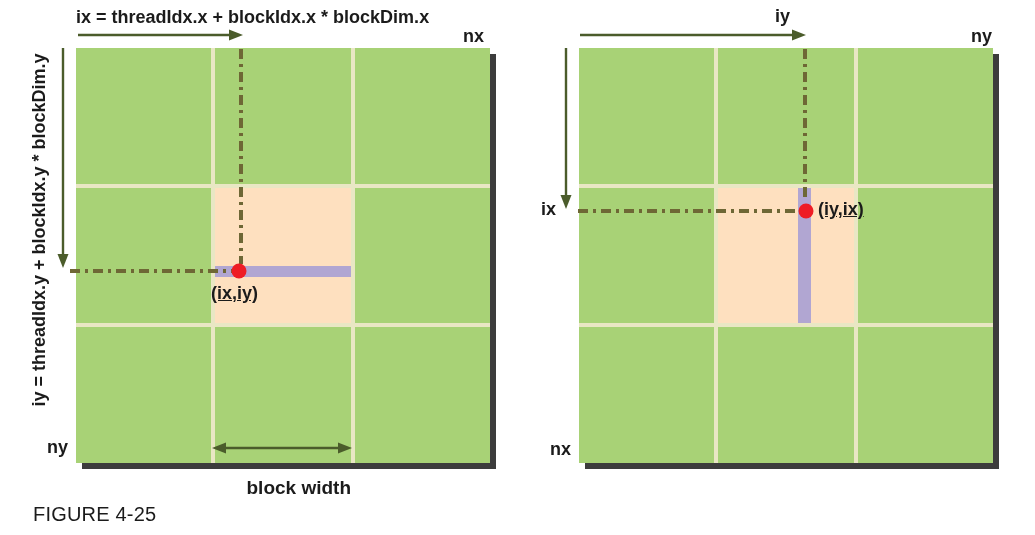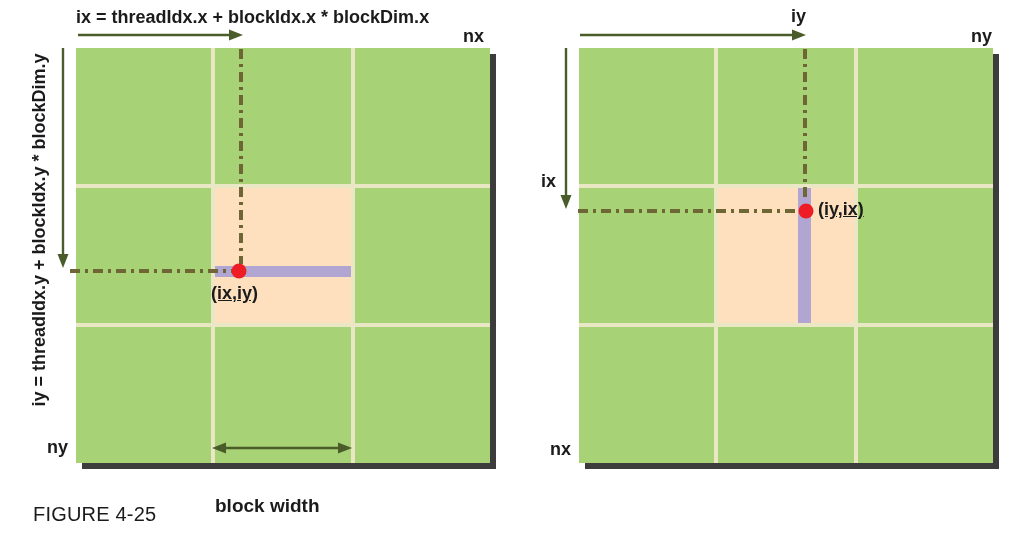--- a/index.html
+++ b/index.html
@@ -32,25 +32,25 @@
   .dot{ fill:var(--red); stroke:none; }
   .lbl{ position:absolute; font-size:18px; font-weight:600; white-space:nowrap; line-height:1.1; }
   .lbl-formula-x{ left:76px; top:8px; }
   .lbl-formula-y{
     left:40px; top:230px; transform:translate(-50%,-50%) rotate(-90deg);
     transform-origin:center center;
   }
   .lbl-nx-l{ left:463px; top:27px; }
   .lbl-ny-l{ left:47px; top:438px; }
   .lbl-point-l{ left:211px; top:284px;text-decoration:underline; }
-  .lbl-blockwidth{ left:215px; top:496px; width:136px; text-align:left; font-size:19px; }
+  .lbl-blockwidth{ left:215px; top:478px; width:136px; text-align:right; font-size:19px; }
   .lbl-figure{ left:33px; top:503px; font-size:20px; font-weight:400; letter-spacing:.2px; }
-  .lbl-iy-r{ left:775px; top:7px;margin-left:16px; }
+  .lbl-iy-r{ left:775px; top:7px; }
   .lbl-ny-r{ left:971px; top:27px; }
-  .lbl-ix-r{ left:541px; top:172px; }
+  .lbl-ix-r{ left:541px; top:200px; }
   .lbl-nx-r{ left:550px; top:440px; }
   .lbl-point-r{ left:818px; top:200px;text-decoration:underline; }
 </style>
 </head>
 <body>
 
 <div class="canvas">
 
   <div class="grid grid-left">
     <div class="cell"></div>

